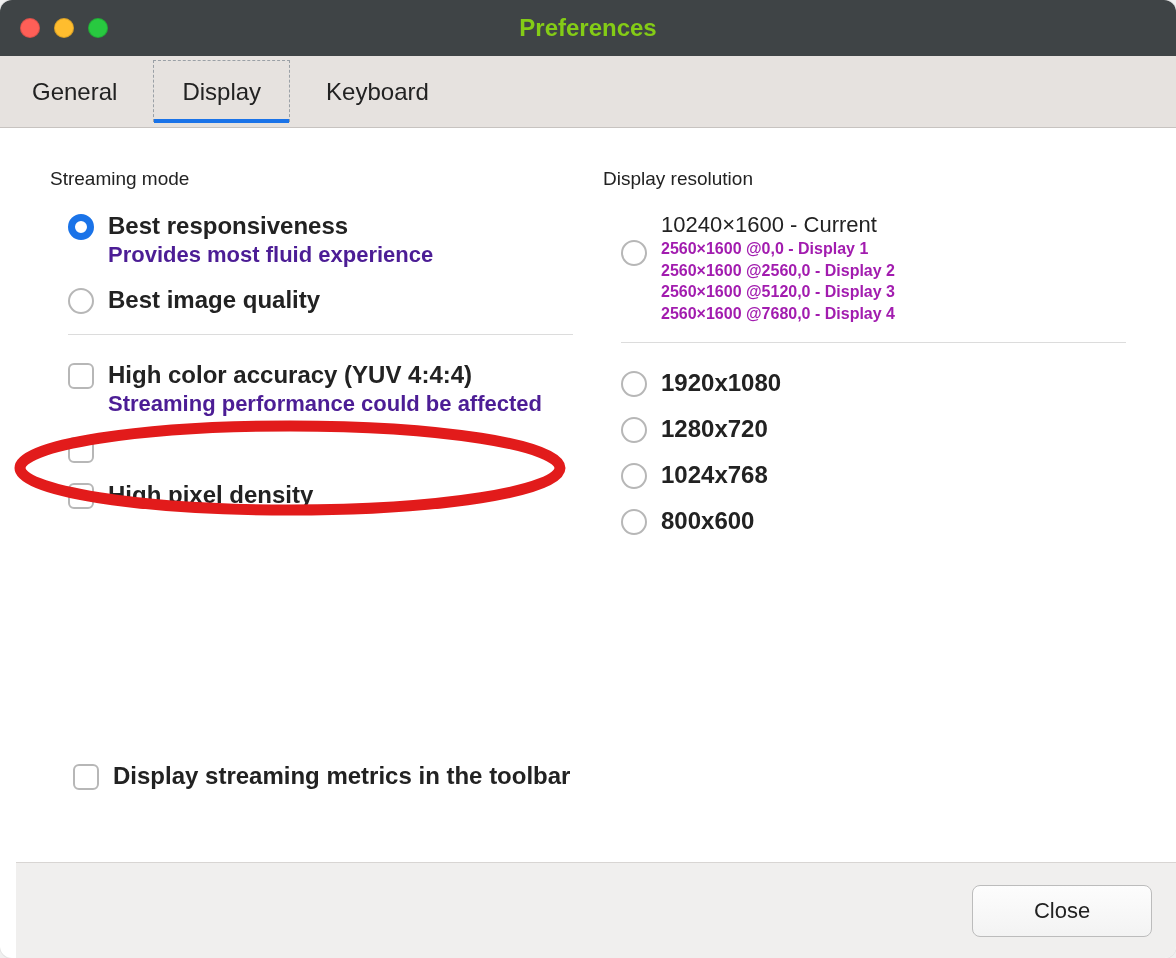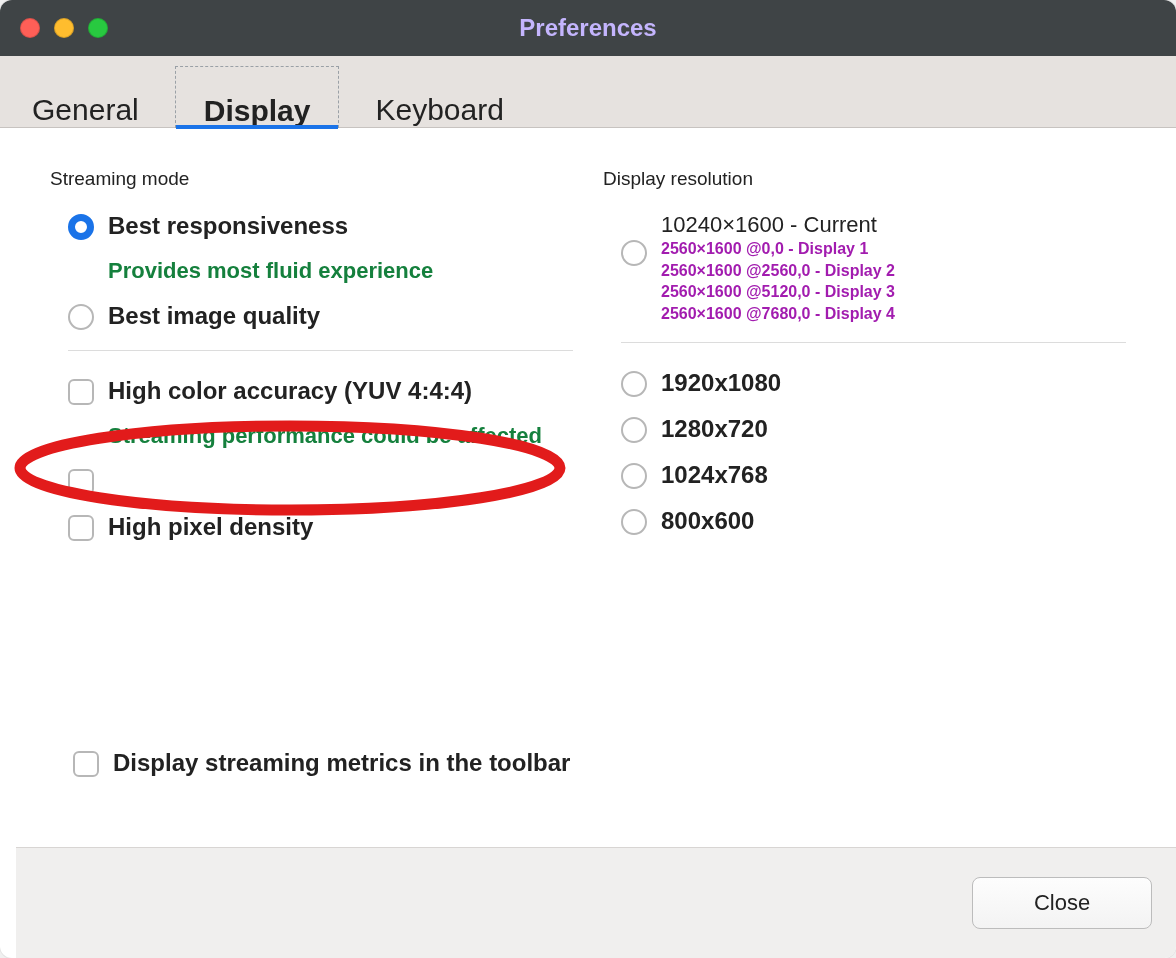--- a/index.html
+++ b/index.html
@@ -10,63 +10,63 @@
   }
   .titlebar {
     height: 56px; background: #3f4446; display: flex; align-items: center;
     position: relative;
   }
   .traffic-lights { display: flex; gap: 14px; padding-left: 20px; }
   .tl { width: 20px; height: 20px; border-radius: 50%; }
   .tl.red { background: #ff5f57; box-shadow: inset 0 0 0 1px rgba(0,0,0,.15); }
   .tl.yellow { background: #ffbd2e; box-shadow: inset 0 0 0 1px rgba(0,0,0,.15); }
   .tl.green { background: #28c940; box-shadow: inset 0 0 0 1px rgba(0,0,0,.15); }
-  .title { position: absolute; left: 0; right: 0; text-align: center; color: #c4b5fd; font-size: 24px; font-weight: 600; }
+  .title { position: absolute; left: 0; right: 0; text-align: center; color: #84cc16; font-size: 24px; font-weight: 600; }
   .tabbar {
     background: #e6e2df; border-bottom: 1px solid #c7c3c0; height: 72px;
     display: flex; align-items: stretch;
   }
   .tab {
-    padding: 0 32px; font-size: 30px; color: #222; display: flex; align-items: flex-end;
+    padding: 0 32px; font-size: 24px; color: #222; display: flex; align-items: center;
     position: relative; cursor: default;
   }
   .tab.active {
     border: 1px dashed #9aa0a6; border-bottom: none;
-    margin: 10px 4px 0 4px; padding: 0 28px 0 28px; height: 62px; font-weight: bold;
+    margin: 4px 4px 0 4px; padding: 0 28px 0 28px; height: 62px;
   }
   .tab.active::after {
     content: ""; position: absolute; left: 0; right: 0; bottom: -1px; height: 4px;
     background: #1a73e8;
   }
   .content { display: flex; padding: 40px 50px 20px 50px; gap: 30px; height: calc(958px - 56px - 72px - 96px); }
   .col { flex: 1; min-width: 0; }
   .section-title { font-size: 19px; color: #222; margin-bottom: 22px; font-weight: 400; }
   .radio-row, .check-row { display: flex; align-items: flex-start; gap: 14px; margin-bottom: 18px; padding-left: 18px; font-weight: bold; }
   .radio, .checkbox {
     flex: 0 0 auto; width: 26px; height: 26px; border: 2px solid #b7b7b7; border-radius: 50%;
     display: block; margin-top: 2px; position: relative; background: #fff;
   }
   .radio.selected { border: 7px solid #1a73e8; }
   .checkbox { border-radius: 6px; border: 2px solid #b7b7b7; }
   .labels { display: flex; flex-direction: column; }
   .lbl { font-size: 24px; color: #222; }
-  .sub { font-size: 22px; color: #15803d; margin-top: 18px; }
+  .sub { font-size: 22px; color: #4c1d95; margin-top: 2px; }
   .multi-line .ln { font-size: 16px; color: #a21caf; line-height: 1.35; white-space: nowrap; }
   .divider { height: 1px; background: #dcdcdc; margin: 20px 0 26px 18px; }
   .divider-r { height: 1px; background: #dcdcdc; margin: 18px 0 26px 18px; }
   .footer {
-    position: absolute; left: 16px; right: 0; bottom: 0; height: 111px;
+    position: absolute; left: 16px; right: 0; bottom: 0; height: 96px;
     background: #f0efee; border-top: 1px solid #d8d5d3; display: flex;
     align-items: center; justify-content: flex-end; padding-right: 24px;
   }
   .close-btn {
     width: 180px; height: 52px; background: linear-gradient(#fdfdfd,#f3f3f3);
     border: 1px solid #bcbcbc; border-radius: 8px; font-size: 22px; color: #222;
   }
-  .below-footer-check { position: absolute; left: 55px; bottom: 163px; margin-top: 11px; }
+  .below-footer-check { position: absolute; left: 55px; bottom: 150px; margin-top: 11px; }
   .annotation-ellipse {
     position: absolute; pointer-events: none;
     left: 10px; top: 418px; width: 560px; height: 100px;
   }
   .annotation-ellipse svg { width: 100%; height: 100%; }
   .group-block { margin-bottom: 6px; }
   .current-line { padding-left: 58px; font-size: 22px; color: #222; margin-top: 6px; }
 </style>
 </head>
 <body>

